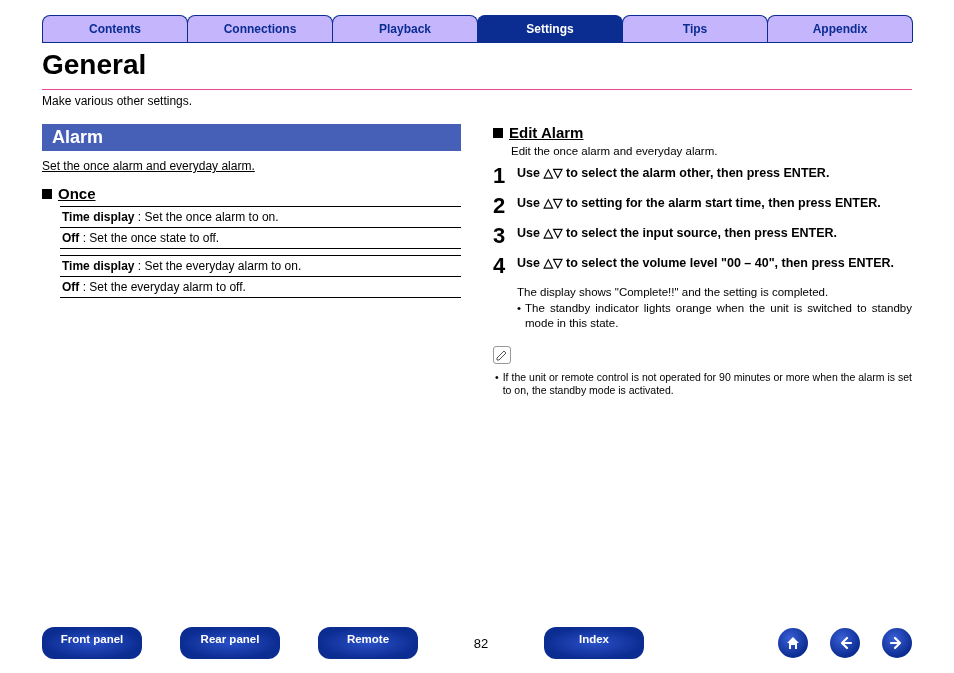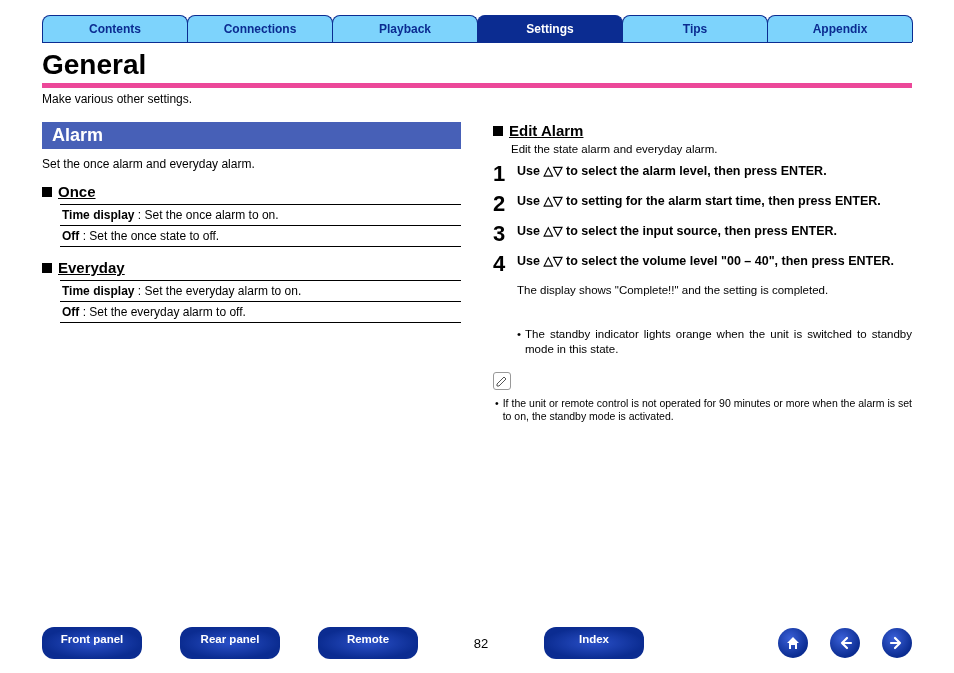--- a/index.html
+++ b/index.html
@@ -24,21 +24,21 @@
 .tab {
   flex: 1;
   height: 26px;
   position: relative;
   text-align: center;
   line-height: 26px;
   font-weight: bold;
   font-size: 12px;
   color: #0b2c91;
   cursor: pointer;
-  background:#7dd3fc;
+  background:#c4b5fd;
   border:1px solid #0b2c91;
   border-bottom:none;
   border-top-left-radius:8px;
   border-top-right-radius:8px;
   margin-right:-1px;
   overflow: hidden;
 }
 .tab.active {
   color: #fff;
   background:#0b2c91;
@@ -48,43 +48,43 @@
 
 .page {
   padding: 6px 42px 0 42px;
   position: relative;
 }
 h1.page-title {
   font-size: 28px;
   font-weight: bold;
   margin: 0 0 2px 0;
   color: #000;
-  border-bottom: 5px solid #ec4899;
-  padding-bottom: 2px;
+  border-bottom: 1px solid #ec4899;
+  padding-bottom: 8px;
 }
 .page-sub {
   font-size: 12px;
   margin: 4px 0 10px 0;
 }
 
 .columns {
   display: flex;
   gap: 32px;
 }
 .col { flex: 1; min-width: 0; }
 
 .section-header {
   background: #4760b7;
   color: #fff;
   font-weight: bold;
   font-size: 18px;
   padding: 3px 10px;
   margin: 6px 0 8px 0;
 }
-.section-desc { font-size: 12px; margin: 4px 0 10px 0; }
+.section-desc { font-size: 12px; margin: 4px 0 10px 0; text-decoration: underline; }
 
 h3.sub {
   font-size: 15px;
   font-weight: bold;
   margin: 12px 0 4px 0;
   display: flex;
   align-items: center;
   text-decoration: underline;
 }
 .blk {
@@ -127,21 +127,21 @@
   line-height: 1.35;
   text-align: justify;
 }
 
 .after-steps {
   margin-left: 24px;
   font-size: 11.5px;
   line-height: 1.35;
   text-align: justify;
 }
-.bullet-line { display:flex;margin-top:28px; }
+.bullet-line { display:flex; }
 .bullet-line::before { content:"•"; margin-right:4px; }
 
 
 .note-icon {
   display:inline-block;
   width:16px; height:16px;
   border:1px solid #999;
   border-radius:3px;
   margin: 14px 0 4px 0;
   position:relative;
@@ -230,40 +230,36 @@
 
       <h3 class="sub">
           <span class="blk"></span>
           <span>Once</span>
         </h3>
       <div class="def-block">
         <div class="def-row top-line"><span class="k">Time display</span><span> : Set the once alarm to on.</span></div>
         <div class="def-row"><span class="k">Off</span><span> : Set the once state to off.</span></div>
       </div>
 
-      <h3 class="sub">
-          <span class="blk"></span>
-          <span>Everyday</span>
-        </h3>
       <div class="def-block">
         <div class="def-row top-line"><span class="k">Time display</span><span> : Set the everyday alarm to on.</span></div>
         <div class="def-row"><span class="k">Off</span><span> : Set the everyday alarm to off.</span></div>
       </div>
     </div>
 
     <div class="col">
       <h3 class="sub" style="margin-top:6px;">
           <span class="blk"></span>
           <span>Edit Alarm</span>
         </h3>
-      <div class="edit-desc">Edit the state alarm and everyday alarm.</div>
+      <div class="edit-desc">Edit the once alarm and everyday alarm.</div>
 
       <div class="step">
         <div class="num">1</div>
-        <div class="txt">Use △▽ to select the alarm level, then press ENTER.</div>
+        <div class="txt">Use △▽ to select the alarm other, then press ENTER.</div>
       </div>
       <div class="step">
         <div class="num">2</div>
         <div class="txt">Use △▽ to setting for the alarm start time, then press ENTER.</div>
       </div>
       <div class="step">
         <div class="num">3</div>
         <div class="txt">Use △▽ to select the input source, then press ENTER.</div>
       </div>
       <div class="step">

